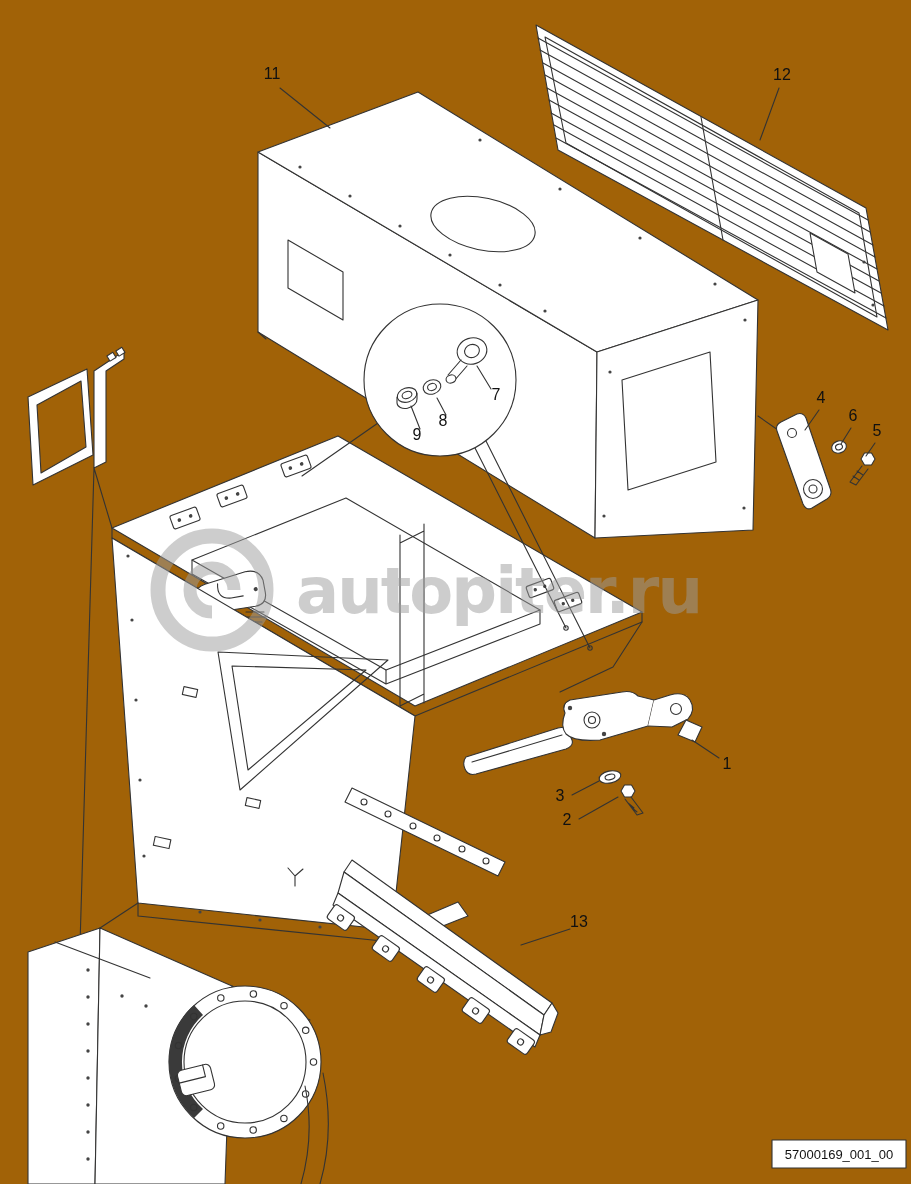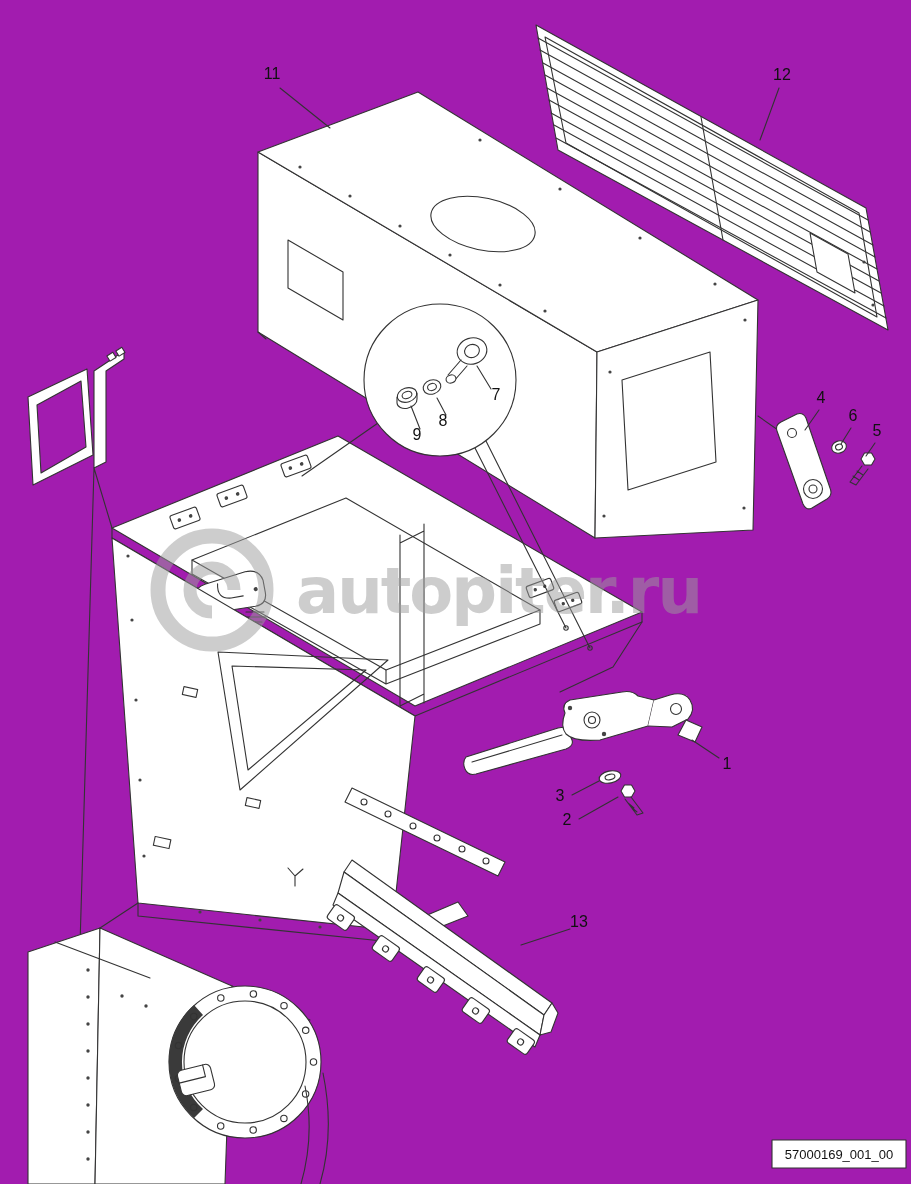--- a/index.html
+++ b/index.html
@@ -1,16 +1,16 @@
 <!DOCTYPE html>
 <html><head>
 <meta charset="utf-8">
 <style>
   html,body{margin:0;padding:0;background:#fff}
-  .page{position:relative;width:911px;height:1184px;background:#a21caf;overflow:hidden;
+  .page{position:relative;width:911px;height:1184px;background:#a16207;overflow:hidden;
         font-family:"Liberation Sans",sans-serif}
   .page svg{position:absolute;left:0;top:0}
   .ln{fill:none;stroke:#333;stroke-width:1.1;stroke-linejoin:round;stroke-linecap:round}
   .fw{fill:#fff;stroke:#333;stroke-width:1.1;stroke-linejoin:round}
   .dk{fill:#3a3a3a;stroke:none}
   .dot{fill:#444;stroke:none}
   .lbl{font:16px "Liberation Sans",sans-serif;fill:#111}
   .wm-text{font:bold 64px "DejaVu Sans",sans-serif;fill:#9d9d9d;letter-spacing:-2px}
   .doc{font:13px "Liberation Sans",sans-serif;fill:#111}
 </style>

